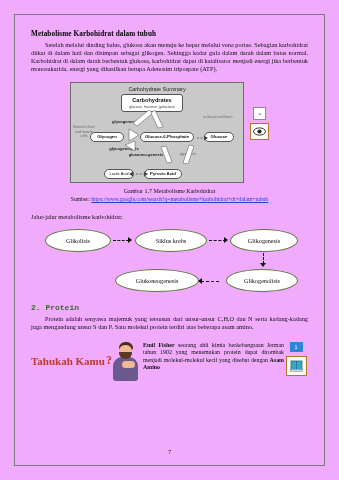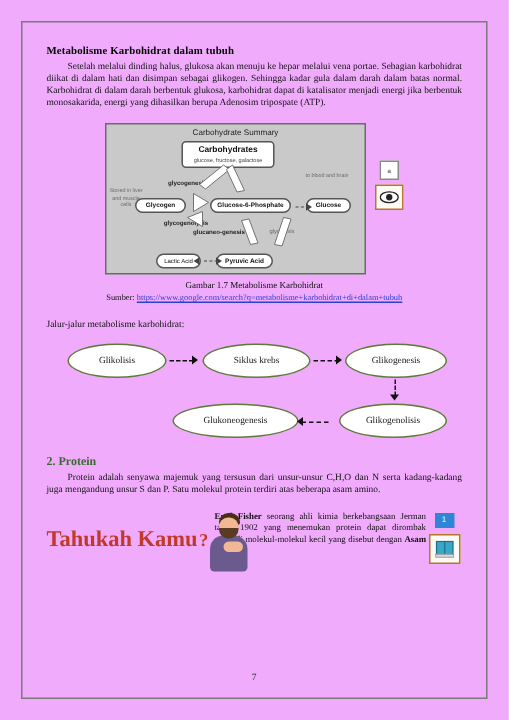--- a/index.html
+++ b/index.html
@@ -223,21 +223,21 @@
     border-top:4px solid #111;
   }
   .ad1{left:229px;top:36px;}
 
   
   .protein-head{
     margin-top:10px;
     font-size:8px;
     font-weight:bold;
     color:#3a6b2e;
-    font-family:Liberation Serif, serif;
+    font-family:Liberation Mono, monospace;
   }
   .protein-body{
     margin-top:3px;
     font-size:6.3px;
     line-height:8.1px;
     text-align:justify;
     text-indent:14px;
     color:#111;
   }
 
@@ -249,21 +249,21 @@
     align-items:flex-start;
     min-height:44px;
   }
   .dyk-left{
     position:relative;
     width:112px;
     display:flex;
     align-items:center;
   }
   .dyk-title{
-    font-size:15px;
+    font-size:11px;
     font-weight:bold;
     color:#c0392b;
     font-family:"Liberation Serif",serif;
     white-space:nowrap;
   }
   .dyk-q{
     font-size:12px;
     font-weight:bold;
     color:#c0392b;
     margin-left:1px;

